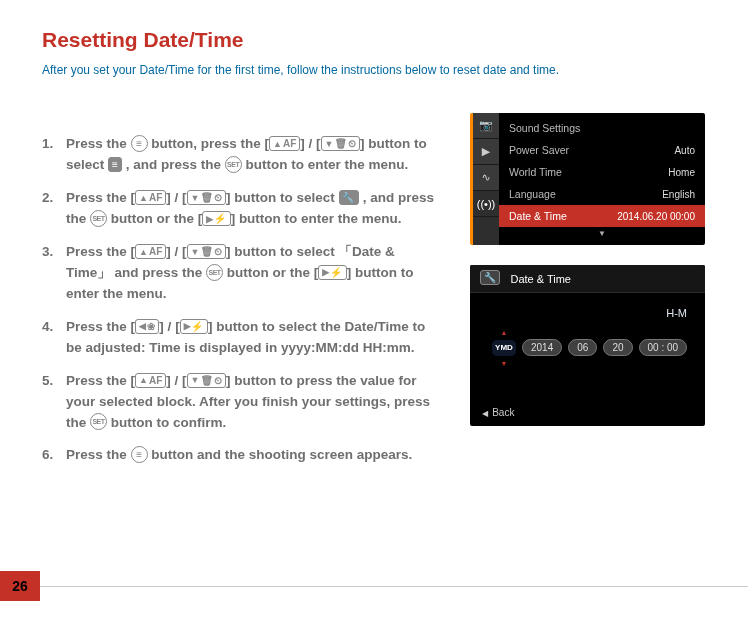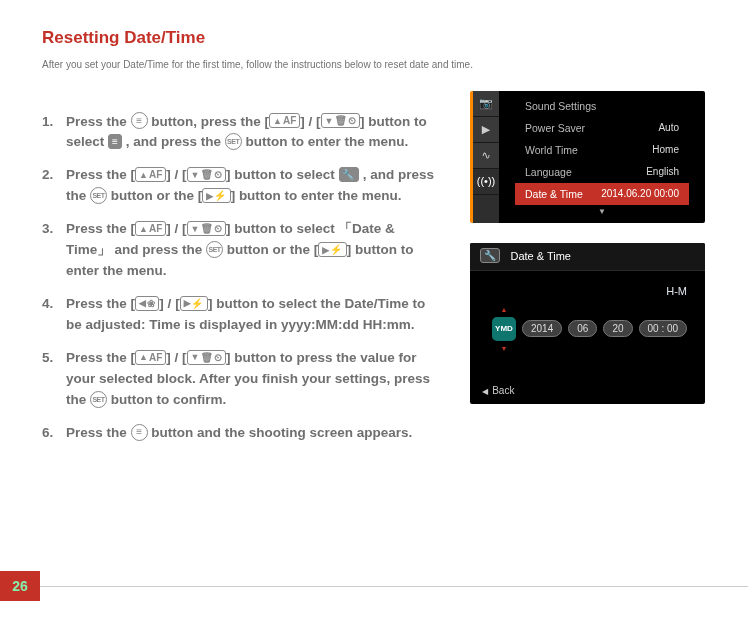--- a/index.html
+++ b/index.html
@@ -12,27 +12,27 @@
       font-size: 13.5px;
       position: relative;
       overflow: hidden;
     }
     .page {
       padding: 28px 38px 0 42px;
     }
     .title {
       color: #c33127;
       font-weight: bold;
-      font-size: 17px;
+      font-size: 21px;
       margin-bottom: 10px;
     }
     .intro {
-      color: #737373;
-      font-size: 10px;
-      margin-bottom: 18px;
+      color: #0369a1;
+      font-size: 12px;
+      margin-bottom: 34px;
       line-height: 1.45;
     }
     .content {
       display: flex;
       gap: 28px;
     }
     .left {
       flex: 1;
       max-width: 400px;
       margin-top: 21px;
@@ -118,21 +118,21 @@
       align-items: center;
       justify-content: center;
       color: #ccc;
       font-size: 11px;
       border-bottom: 1px solid #1a1a1a;
       background: #3a3a3a;
     }
     .sidebar .sicon.active { background: #2e2e2e; color: #fff; }
     .menulist {
       flex: 1;
-      padding: 4px 16px;
+      padding: 4px 0;
       color: #bbb;
       font-size: 10.5px;
     }
     .menuitem {
       display: flex;
       justify-content: space-between;
       align-items: center;
       padding: 5px 10px 5px 10px;
       height: 22px;
     }
@@ -178,22 +178,22 @@
     }
     .datepills {
       display: flex;
       align-items: center;
       gap: 6px;
       position: absolute;
       left: 22px;
       top: 46px;
     }
     .ymd-badge {
-      width: 24px; height: 24px;
-      background: #0f766e;
+      width: 24px; height: 16px;
+      background: #0f172a;
       border-radius: 5px;
       display: flex; align-items: center; justify-content: center;
       font-size: 8px;
       font-weight: bold;
       position: relative;
     }
     .ymd-badge::before {
       content: "▲";
       position: absolute;
       top: -11px; left: 50%; transform: translateX(-50%);
@@ -220,21 +220,21 @@
     }
     .s2footer .backtri { font-size: 8px; margin-right: 4px; }
 
     .page-num {
       position: absolute;
       left: 0;
       bottom: 28px;
       width: 40px;
       height: 30px;
       background: #c33127;
-      color: #86efac;
+      color: #000000;
       display: flex;
       align-items: center;
       justify-content: center;
       font-size: 14px;
       font-weight: bold;
     }
     .sep-line {
       position: absolute;
       left: 40px;
       bottom: 42px;

